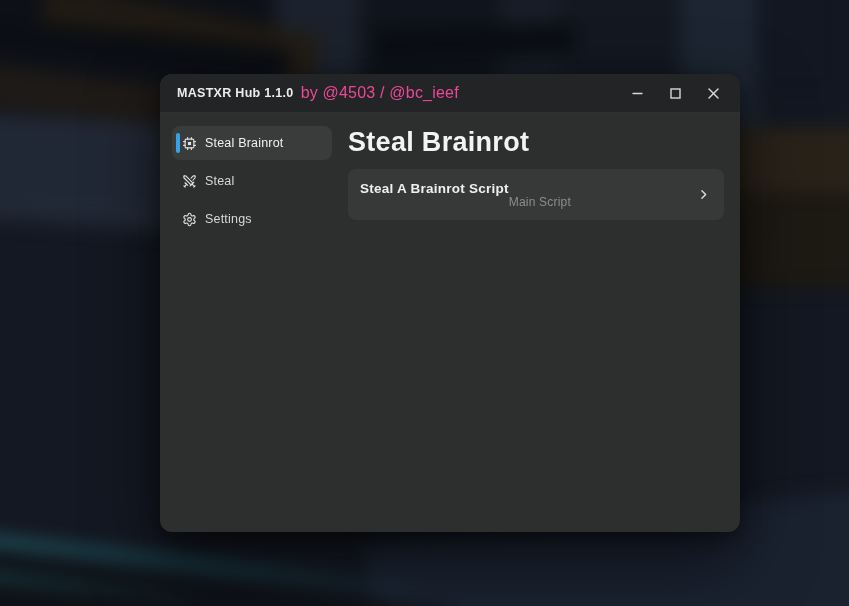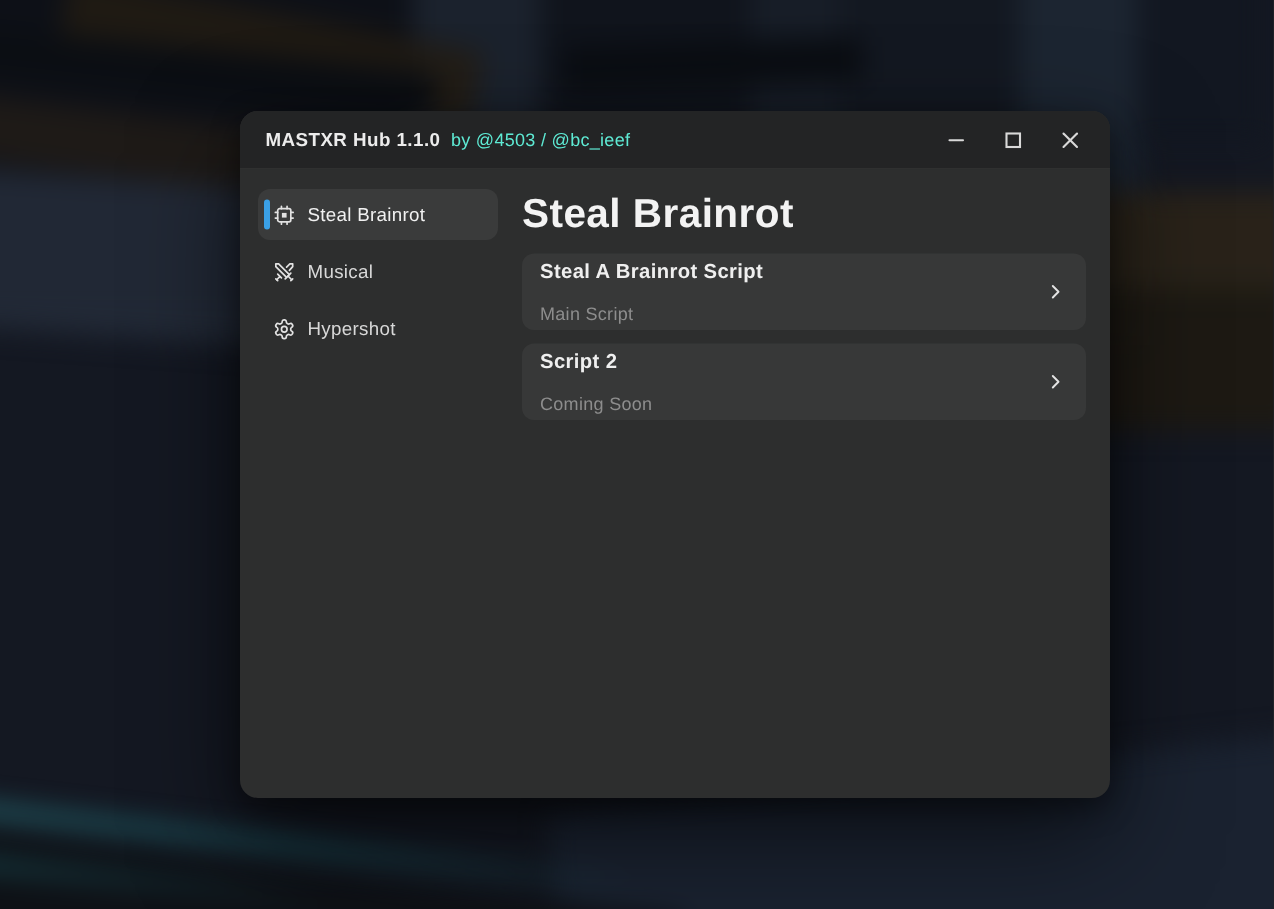--- a/index.html
+++ b/index.html
@@ -48,21 +48,21 @@
     display:flex;flex-direction:column;
     color:#e6e6e6;
   }
   .titlebar{
     height:39px;flex:0 0 39px;background:var(--titlebar-bg);
     border-radius:12px 12px 0 0;
     border-bottom:1px solid rgba(255,255,255,.055);
     display:flex;align-items:center;padding:0 14px 0 17px;
   }
   .titlebar .title{font-size:12.5px;font-weight:700;color:#ececec;letter-spacing:.3px;}
-  .titlebar .byline{font-size:12px;color:#5eead4;margin-left:7px;letter-spacing:.2px;}
+  .titlebar .byline{font-size:16px;color:#ec4899;margin-left:7px;letter-spacing:.2px;}
   .controls{margin-left:auto;display:flex;align-items:center;}
   .ctrl-btn{
     width:26px;height:26px;margin-left:12px;
     background:none;border:none;cursor:pointer;
     display:flex;align-items:center;justify-content:center;color:#d9d9d9;
   }
   .ctrl-btn svg{display:block;}
 
   .win-body{flex:1;display:flex;padding:13px 16px 31px 12px;}
 
@@ -86,21 +86,21 @@
   .main{flex:1;margin-left:16px;display:flex;flex-direction:column;}
   .main h1{
     font-size:27px;font-weight:700;color:#f3f3f3;letter-spacing:.3px;
     line-height:32px;margin-bottom:11px;
   }
   .card{
     height:51px;flex:0 0 51px;margin-bottom:9px;border-radius:8px;
     background:var(--card-bg);display:flex;align-items:center;
     padding:0 14px 0 12px;cursor:pointer;
   }
-  .card-text{display:flex;flex-direction:column;justify-content:center;}
+  .card-text{display:flex;flex-direction:row;justify-content:center;}
   .card-title{font-size:13.5px;font-weight:700;color:#efefef;letter-spacing:.25px;}
   .card-sub{font-size:12px;color:#8d8d8d;margin-top:14px;letter-spacing:.2px;}
   .chev{margin-left:auto;color:#e3e3e3;display:flex;}
   .chev svg{display:block;}
 </style>
 </head>
 <body>
 
 <div class="screen">
   <div class="bg">
@@ -172,61 +172,50 @@
               <polyline points="14.5 17.5 3 6 3 3 6 3 17.5 14.5"></polyline>
               <line x1="13" y1="19" x2="19" y2="13"></line>
                 <line x1="16" y1="16" x2="20" y2="20"></line>
                 <line x1="19" y1="21" x2="21" y2="19"></line>
               <polyline points="14.5 6.5 18 3 21 3 21 6 17.5 10"></polyline>
               <line x1="5" y1="14" x2="9" y2="18"></line>
                 <line x1="7" y1="17" x2="4" y2="20"></line>
                 <line x1="3" y1="19" x2="5" y2="21"></line>
             </svg>
           </span>
-          <span class="label">Musical</span>
+          <span class="label">Steal</span>
         </div>
 
 
 
         <div class="nav-item">
 
           <span class="icon">
             <svg viewBox="0 0 24 24" fill="none" stroke="currentColor" stroke-width="1.8" stroke-linecap="round" stroke-linejoin="round">
               <path d="M12.22 2h-.44a2 2 0 0 0-2 2v.18a2 2 0 0 1-1 1.73l-.43.25a2 2 0 0 1-2 0l-.15-.08a2 2 0 0 0-2.73.73l-.22.38a2 2 0 0 0 .73 2.73l.15.1a2 2 0 0 1 1 1.72v.51a2 2 0 0 1-1 1.74l-.15.09a2 2 0 0 0-.73 2.73l.22.38a2 2 0 0 0 2.73.73l.15-.08a2 2 0 0 1 2 0l.43.25a2 2 0 0 1 1 1.73V20a2 2 0 0 0 2 2h.44a2 2 0 0 0 2-2v-.18a2 2 0 0 1 1-1.73l.43-.25a2 2 0 0 1 2 0l.15.08a2 2 0 0 0 2.73-.73l.22-.39a2 2 0 0 0-.73-2.73l-.15-.08a2 2 0 0 1-1-1.74v-.5a2 2 0 0 1 1-1.74l.15-.09a2 2 0 0 0 .73-2.73l-.22-.38a2 2 0 0 0-2.73-.73l-.15.08a2 2 0 0 1-2 0l-.43-.25a2 2 0 0 1-1-1.73V4a2 2 0 0 0-2-2z"></path>
               <circle cx="12" cy="12" r="3"></circle>
             </svg>
           </span>
-          <span class="label">Hypershot</span>
+          <span class="label">Settings</span>
         </div>
 
       </nav>
 
       <main class="main">
         <h1>Steal Brainrot</h1>
 
         <div class="card">
           <div class="card-text">
             <div class="card-title">Steal A Brainrot Script</div>
             <div class="card-sub">Main Script</div>
           </div>
           <span class="chev">
             <svg width="13" height="13" viewBox="0 0 24 24" fill="none" stroke="currentColor" stroke-width="2.4" stroke-linecap="round" stroke-linejoin="round">
                 <polyline points="9 5 16 12 9 19"></polyline>
               </svg>
           </span>
         </div>
 
-        <div class="card">
-          <div class="card-text">
-            <div class="card-title">Script 2</div>
-            <div class="card-sub">Coming Soon</div>
-          </div>
-          <span class="chev">
-            <svg width="13" height="13" viewBox="0 0 24 24" fill="none" stroke="currentColor" stroke-width="2.4" stroke-linecap="round" stroke-linejoin="round">
-                <polyline points="9 5 16 12 9 19"></polyline>
-              </svg>
-          </span>
-        </div>
       </main>
 
     </div>
   </div>
 </div>
 
 </body></html>

